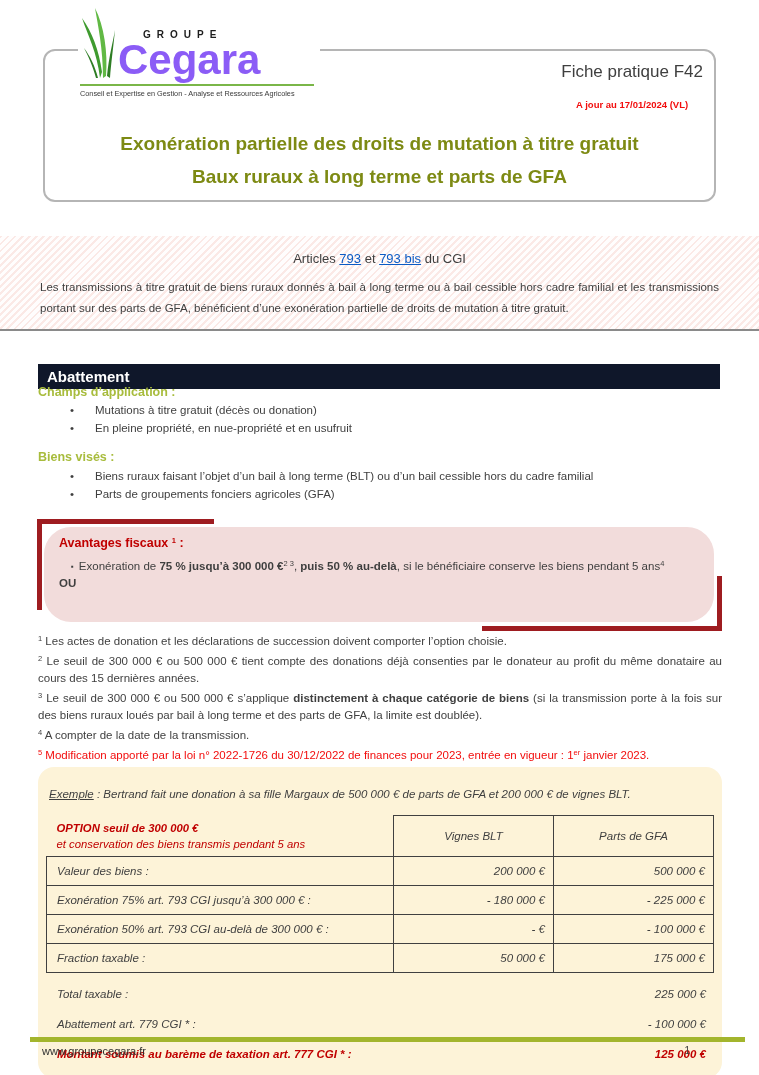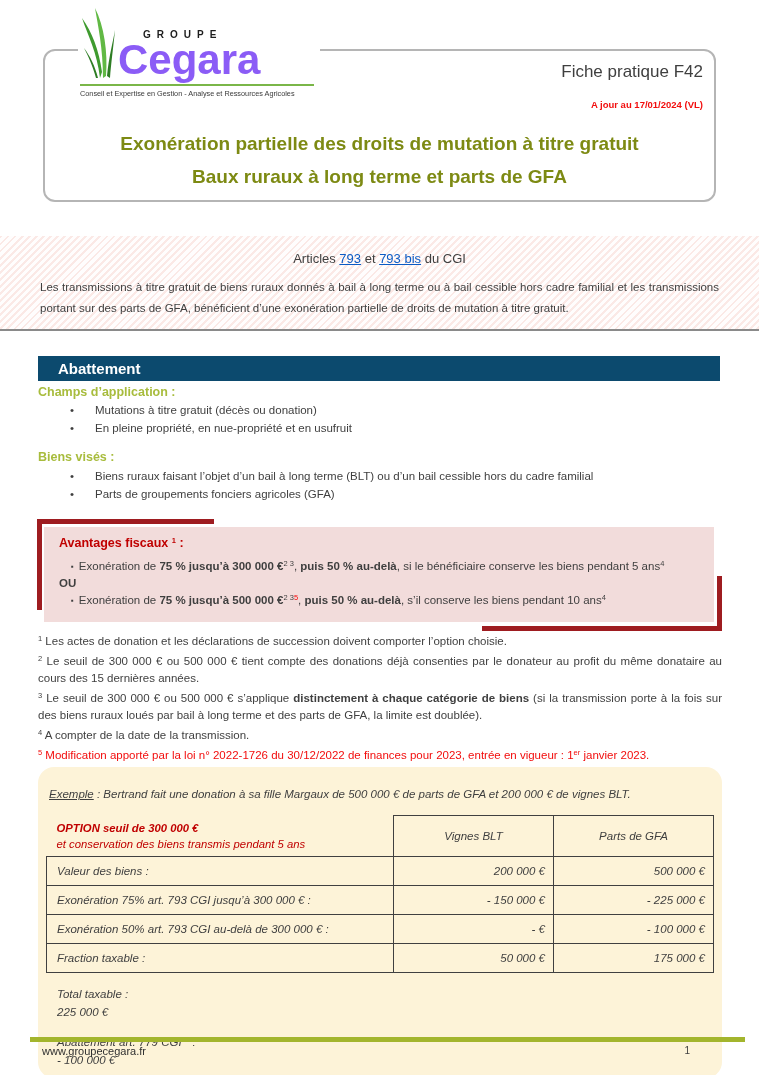--- a/index.html
+++ b/index.html
@@ -19,21 +19,21 @@
     padding:2px 6px 3px 2px; z-index:2;
   }
   .logo-row { display:flex; align-items:flex-end; }
   .logo-grass { width:36px; height:74px; flex:0 0 auto; }
   .logo-texts { margin-left:2px; }
   .logo-groupe { font-size:10px; font-weight:bold; letter-spacing:6px; color:#1d1d1d; margin-left:25px; }
   .logo-name { font-size:42px; font-weight:bold; color:#8b5cf6; line-height:0.95; letter-spacing:0px; }
   .logo-line { height:2px; background:#7ab648; margin-top:4px; }
   .logo-tagline { font-size:7.3px; color:#3a3a3a; margin-top:3px; white-space:nowrap; }
 
-  .fiche-block { position:absolute; right:56px; top:62px; text-align:right; z-index:2; }
+  .fiche-block { position:absolute; right:56px; top:62px; text-align:center; z-index:2; }
   .fiche-title { font-size:17px; color:#3f3f3f; }
   .fiche-date { font-size:9.5px; font-weight:bold; color:#f20d0d; margin-top:17px; }
 
   .doc-title {
     position:absolute; left:43px; top:127px; width:673px; text-align:center;
     color:#7d8a13; font-weight:bold; font-size:19px; line-height:33px; z-index:1;
   }
 
   
   .banner {
@@ -43,39 +43,39 @@
   }
   .banner-articles { text-align:center; font-size:13px; padding-top:15px; color:#3f3f3f; }
   .banner a, .link { color:#0b5bc5; text-decoration:underline; cursor:pointer; }
   .banner-para {
     margin:11px 40px 0 40px; font-size:11.5px; line-height:21px;
     text-align:justify; color:#3f3f3f;
   }
 
   
   .section-bar {
-    position:absolute; left:38px; top:356px; width:682px; height:25px;
-    background:#0c4a6e; color:#fff; font-weight:bold; font-size:15px;
-    line-height:25px; padding-left:20px;
+    position:absolute; left:38px; top:364px; width:682px; height:25px;
+    background:#0f172a; color:#fff; font-weight:bold; font-size:15px;
+    line-height:25px; padding-left:9px;
   }
 
   .subhead { position:absolute; left:38px; font-size:12.5px; font-weight:bold; color:#a8bc3d; }
   .subhead-champs { top:385px; }
   .subhead-biens { top:450px; }
 
   .ul { position:absolute; left:68px; width:650px; font-size:11.5px; color:#3f3f3f; }
   .ul-champs { top:402px; }
   .ul-biens { top:468px; }
   .li { position:relative; padding-left:27px; line-height:17.5px; }
   .li::before { content:"•"; position:absolute; left:2px; }
 
   
   .av-box {
     position:absolute; left:44px; top:527px; width:670px; height:95px;
-    background:#f2dcdb; padding:9px 12px 8px 15px;
+    background:#f2dcdb; padding:9px 12px 8px 15px;border-radius:27px;
   }
   .av-box::before {
     content:""; position:absolute; left:-7px; top:-8px; width:172px; height:86px;
     border-top:5px solid #9e1c20; border-left:5px solid #9e1c20;
   }
   .av-box::after {
     content:""; position:absolute; right:-8px; bottom:-9px; width:235px; height:50px;
     border-bottom:5px solid #9e1c20; border-right:5px solid #9e1c20;
   }
   .av-head { font-size:12.5px; font-weight:bold; color:#c00000; }
@@ -100,21 +100,21 @@
   .ex-intro { padding:21px 14px 0 11px; font-size:11.5px; color:#3f3f3f; }
   .ex-intro .u { text-decoration:underline; }
   .ex-table { border-collapse:collapse; margin:15px 8px 0 8px; width:668px; font-size:11.5px; color:#3f3f3f; }
   .ex-table td { border:1.4px solid #404040; }
   .ex-table td.no-border { border-left:none; border-top:none; }
   .ex-table .opt { color:#c00000; padding:4px 6px 4px 10px; font-size:11.3px; line-height:16px; }
   .ex-table .opt .b { font-weight:bold; }
   .ex-table .colhead { text-align:center; width:160px; }
   .ex-table .lbl { padding:6px 6px 6px 10px; height:29px; }
   .ex-table .val { text-align:right; padding-right:8px; }
-  .ex-sum { display:flex; justify-content:space-between; font-size:11.5px; color:#3f3f3f; padding:0 16px 0 19px; margin-top:12px; line-height:18px;flex-direction:column; }
+  .ex-sum { display:flex; justify-content:space-between; font-size:11.5px; color:#3f3f3f; padding:0 16px 0 19px; margin-top:12px; line-height:18px; }
   .ex-sum.red { color:#c00000; font-weight:bold;gap:16px; }
 
   
   .footer-bar { position:absolute; left:30px; top:1037px; width:715px; height:5px; background:#a3b52d; }
   .footer-row { position:absolute; left:42px; top:1045px; width:648px; display:flex; justify-content:space-between; }
   .footer-url { font-size:11px; color:#2f2f2f; text-decoration:none; }
   .footer-page { font-size:10px; color:#3f3f3f; }
 </style>
 </head>
 <body>
@@ -173,23 +173,20 @@
 
   <div class="av-box">
     <div class="av-head">
       <span>Avantages fiscaux</span>
       <span class="sup">1</span><span> :</span>
     </div>
     <div class="av-line">
       <span class="av-sq">▪</span><span>Exonération de </span><span class="b">75 % jusqu’à 300 000 €</span><span class="sup">2 3</span><span>, </span><span class="b">puis 50 % au-delà</span><span>, si le bénéficiaire conserve les biens pendant 5 ans</span><span class="sup">4</span>
     </div>
     <div class="av-ou">OU</div>
-    <div class="av-line" style="margin-top:1px;">
-      <span class="av-sq">▪</span><span>Exonération de </span><span class="b">75 % jusqu’à 500 000 €</span><span class="sup">2 3</span><span class="sup sup-red">5</span><span>, </span><span class="b">puis 50 % au-delà</span><span>, s’il conserve les biens pendant 10 ans</span><span class="sup">4</span>
-    </div>
   </div>
 
   <div class="footnotes">
     <div class="fn"><span class="sup">1</span><span> Les actes de donation et les déclarations de succession doivent comporter l’option choisie.</span></div>
     <div class="fn"><span class="sup">2</span><span> Le seuil de 300 000 € ou 500 000 € tient compte des donations déjà consenties par le donateur au profit du même donataire au cours des 15 dernières années.</span></div>
     <div class="fn"><span class="sup">3</span><span> Le seuil de 300 000 € ou 500 000 € s’applique </span><span class="b">distinctement à chaque catégorie de biens</span><span> (si la transmission porte à la fois sur des biens ruraux loués par bail à long terme et des parts de GFA, la limite est doublée).</span></div>
     <div class="fn"><span class="sup">4</span><span> A compter de la date de la transmission.</span></div>
     <div class="fn fn-red"><span class="sup">5</span><span> Modification apporté par la loi n° 2022-1726 du 30/12/2022 de finances pour 2023, entrée en vigueur : 1</span><span class="sup">er</span><span> janvier 2023.</span></div>
   </div>
 
@@ -207,21 +204,21 @@
           <td class="colhead">Vignes BLT</td>
           <td class="colhead">Parts de GFA</td>
         </tr>
         <tr>
           <td class="lbl">Valeur des biens :</td>
           <td class="val">200 000 €</td>
           <td class="val">500 000 €</td>
         </tr>
         <tr>
           <td class="lbl">Exonération 75% art. 793 CGI jusqu’à 300 000 € :</td>
-          <td class="val">- 150 000 €</td>
+          <td class="val">- 180 000 €</td>
           <td class="val">- 225 000 €</td>
         </tr>
         <tr>
           <td class="lbl">Exonération 50% art. 793 CGI au-delà de 300 000 € :</td>
           <td class="val">- €</td>
           <td class="val">- 100 000 €</td>
         </tr>
         <tr>
           <td class="lbl">Fraction taxable :</td>
           <td class="val">50 000 €</td>

